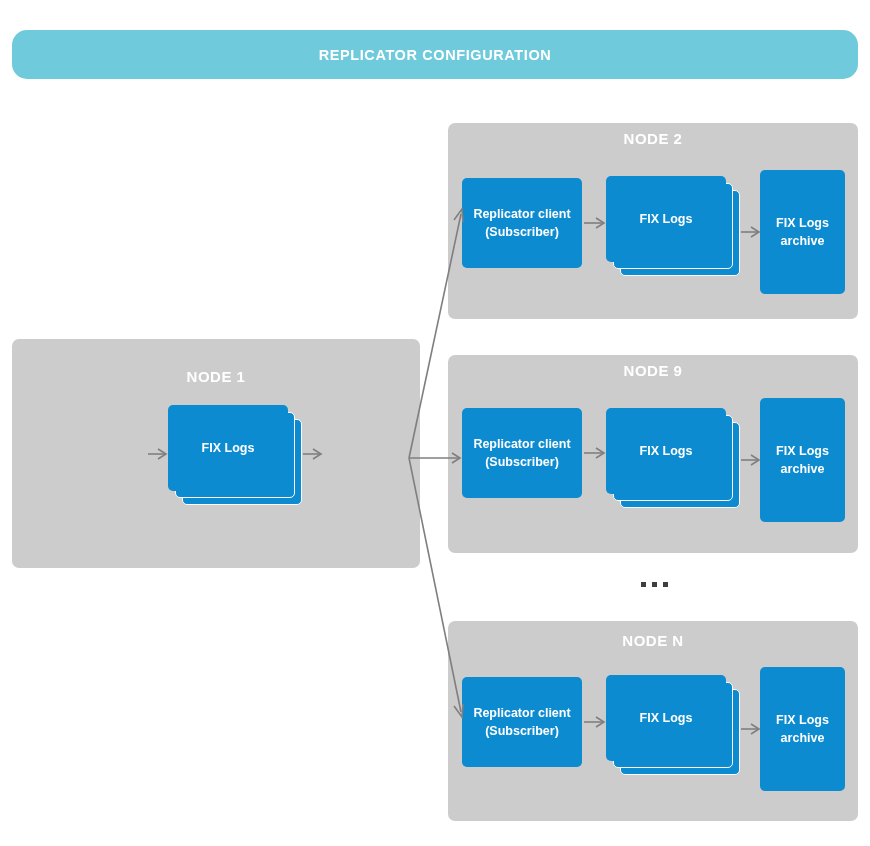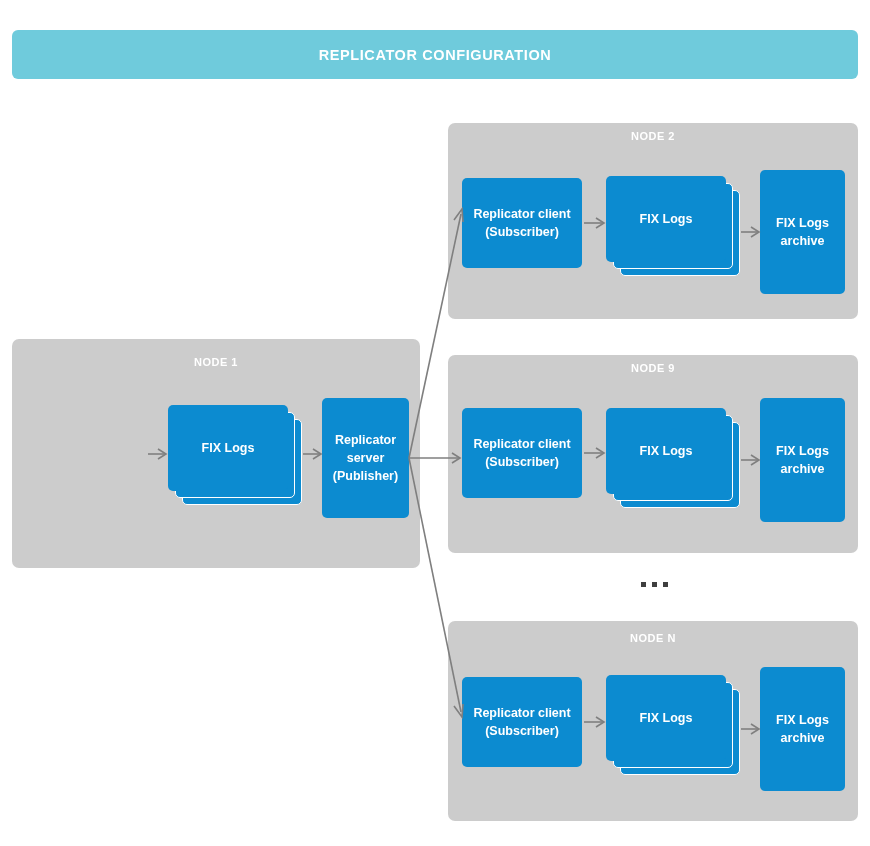--- a/index.html
+++ b/index.html
@@ -21,21 +21,21 @@
   }
 
   
   .header-bar {
     position: absolute;
     left: 12px;
     top: 30px;
     width: 846px;
     height: 49px;
     background: #6FCBDC;
-    border-radius: 6px;
+    border-radius: 15px;
     display: flex;
     align-items: center;
     justify-content: center;
     box-sizing: border-box;
   }
   .header-title {
     color: #ffffff;
     font-size: 14.5px;
     font-weight: bold;
     letter-spacing: 0.6px;
@@ -48,21 +48,21 @@
     background: #CCCCCC;
     border-radius: 7px;
     box-sizing: border-box;
   }
   .node-title {
     position: absolute;
     left: 0;
     right: 0;
     text-align: center;
     color: #ffffff;
-    font-size: 11px;
+    font-size: 15px;
     font-weight: bold;
     letter-spacing: 0.5px;
   }
 
   
   .bbox {
     position: absolute;
     background: #0C8BD0;
     border-radius: 5px;
     display: flex;
@@ -132,36 +132,31 @@
 </head>
 <body>
 
 <div id="canvas">
 
   <div class="header-bar">
     <div class="header-title">REPLICATOR CONFIGURATION</div>
   </div>
 
   <div class="node-box" style="left:12px; top:339px; width:408px; height:229px;">
-    <div class="node-title" style="top:17px;">NODE 1</div>
+    <div class="node-title" style="top:29px;">NODE 1</div>
   </div>
 
 
   <div class="stack" style="left:168px; top:405px; width:134px; height:100px;">
     <div class="sheet s3" style="width:120px; height:86px;"></div>
     <div class="sheet s2" style="width:120px; height:86px;"></div>
     <div class="sheet s1" style="width:120px; height:86px;"></div>
     <div class="sheet-label" style="width:120px; height:86px;">FIX Logs</div>
   </div>
 
-  <div class="bbox" style="left:322px; top:398px; width:87px; height:120px; flex-direction:column;">
-    <div>Replicator</div>
-    <div>server</div>
-    <div>(Publisher)</div>
-  </div>
 
   <div class="node-box" style="left:448px; top:123px; width:410px; height:196px;">
     <div class="node-title" style="top:7px;">NODE 2</div>
   </div>
 
   <div class="bbox" style="left:462px; top:178px; width:120px; height:90px; flex-direction:column;">
     <div>Replicator client</div>
     <div>(Subscriber)</div>
   </div>
 

